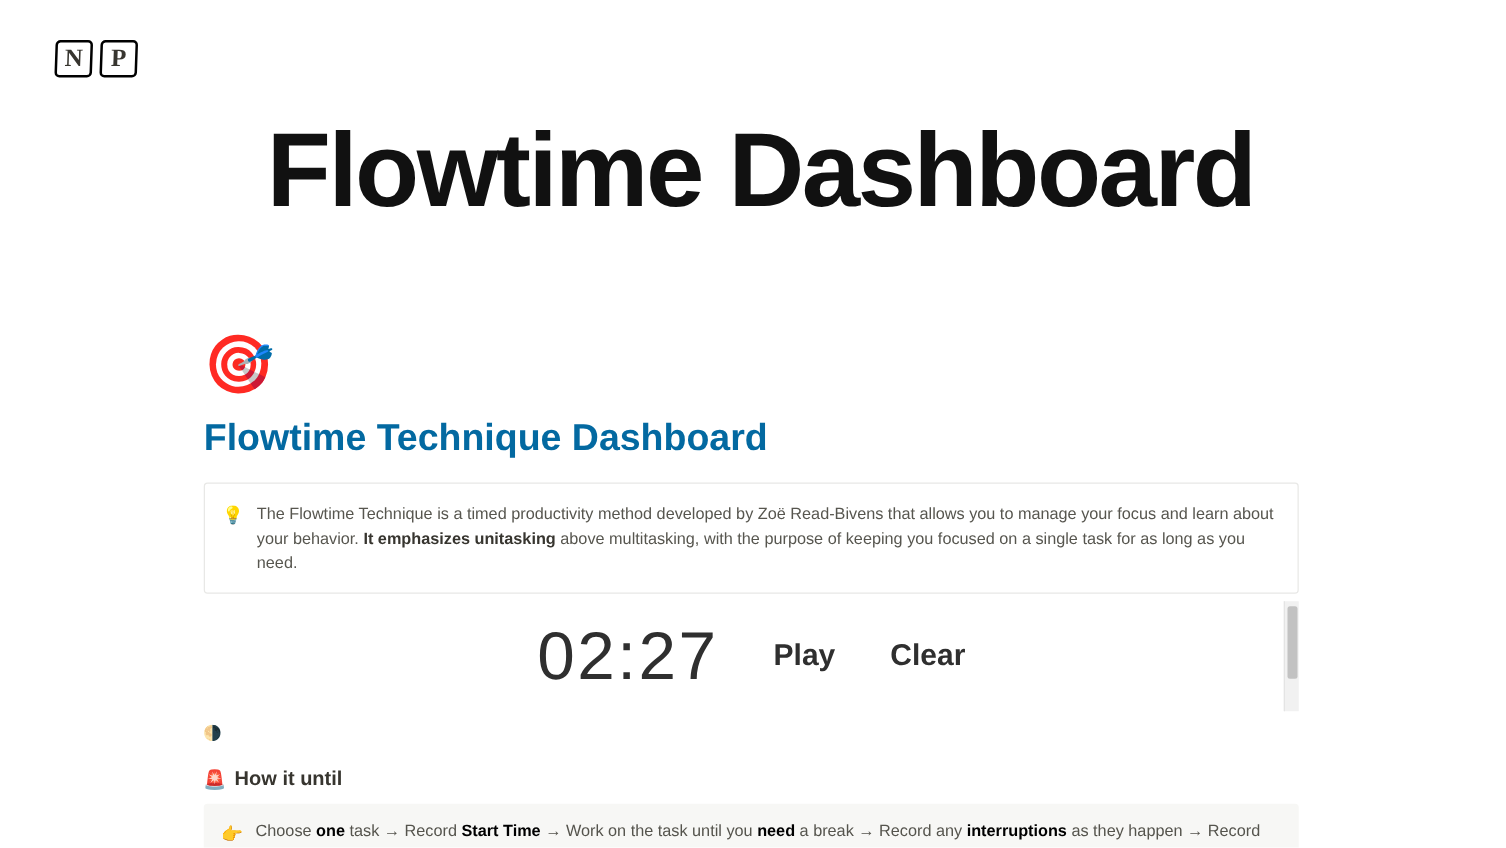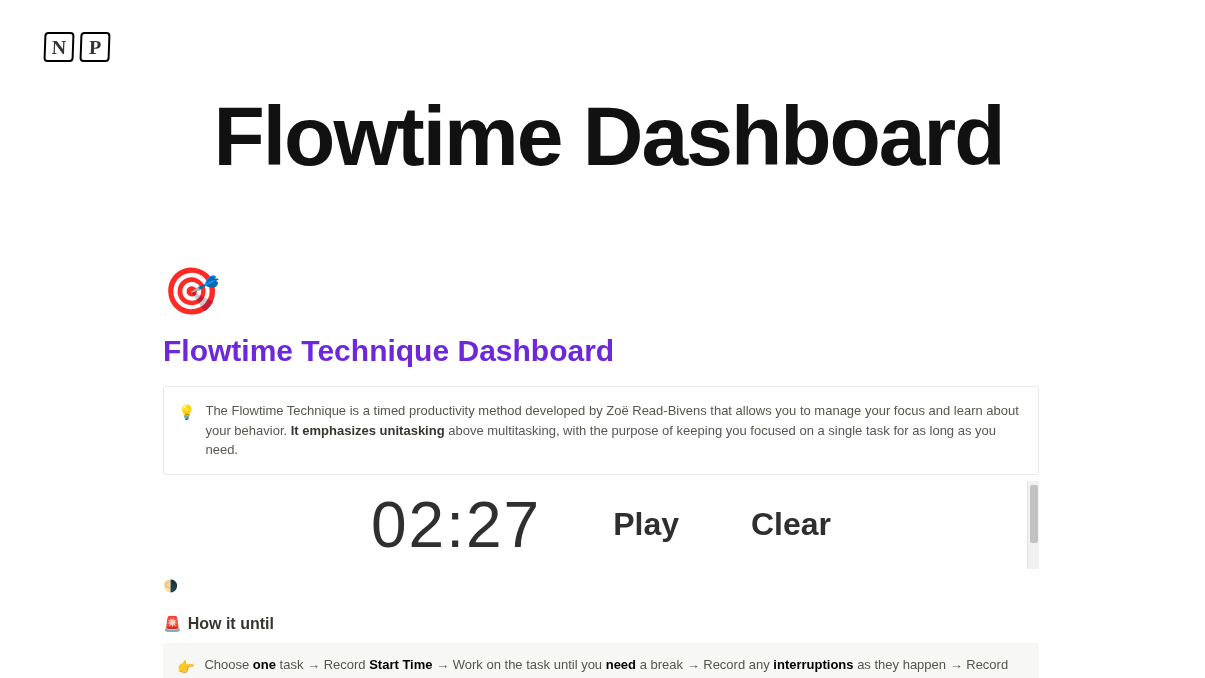--- a/index.html
+++ b/index.html
@@ -53,21 +53,21 @@
   }
   .page-icon {
     font-size: 46px;
     line-height: 1;
     margin-bottom: 20px;
     display: block;
   }
   .page-title {
     font-size: 30px;
     font-weight: 700;
-    color: #6d28d9;
+    color: #0369a1;
     margin-bottom: 18px;
   }
   .callout {
     border: 1px solid #e8e8e6;
     border-radius: 3px;
     padding: 14px 16px 14px 14px;
     display: flex;
     gap: 10px;
     font-size: 13px;
     line-height: 1.5;
@@ -84,31 +84,30 @@
     position: relative;
     background: #fff;
     height: 92px;
     display: flex;
     align-items: center;
     justify-content: center;
     gap: 44px;
   }
   .timer-digits {
     font-family: "Helvetica Neue", Arial, sans-serif;
-    font-size: 64px;
+    font-size: 54px;
     font-weight: 400;
     letter-spacing: 2px;
     color: #2f2f2f;
   }
   .timer-btn {
-    font-size: 32px;
+    font-size: 24px;
     font-weight: 700;
     color: #2f2f2f;
     cursor: pointer;
-    margin-left: 28px;
   }
   .scrollbar {
     position: absolute;
     right: 0;
     top: 2px;
     width: 12px;
     height: 88px;
     background: #f1f1f1;
     border-left:1px solid #e4e4e4;
   }

